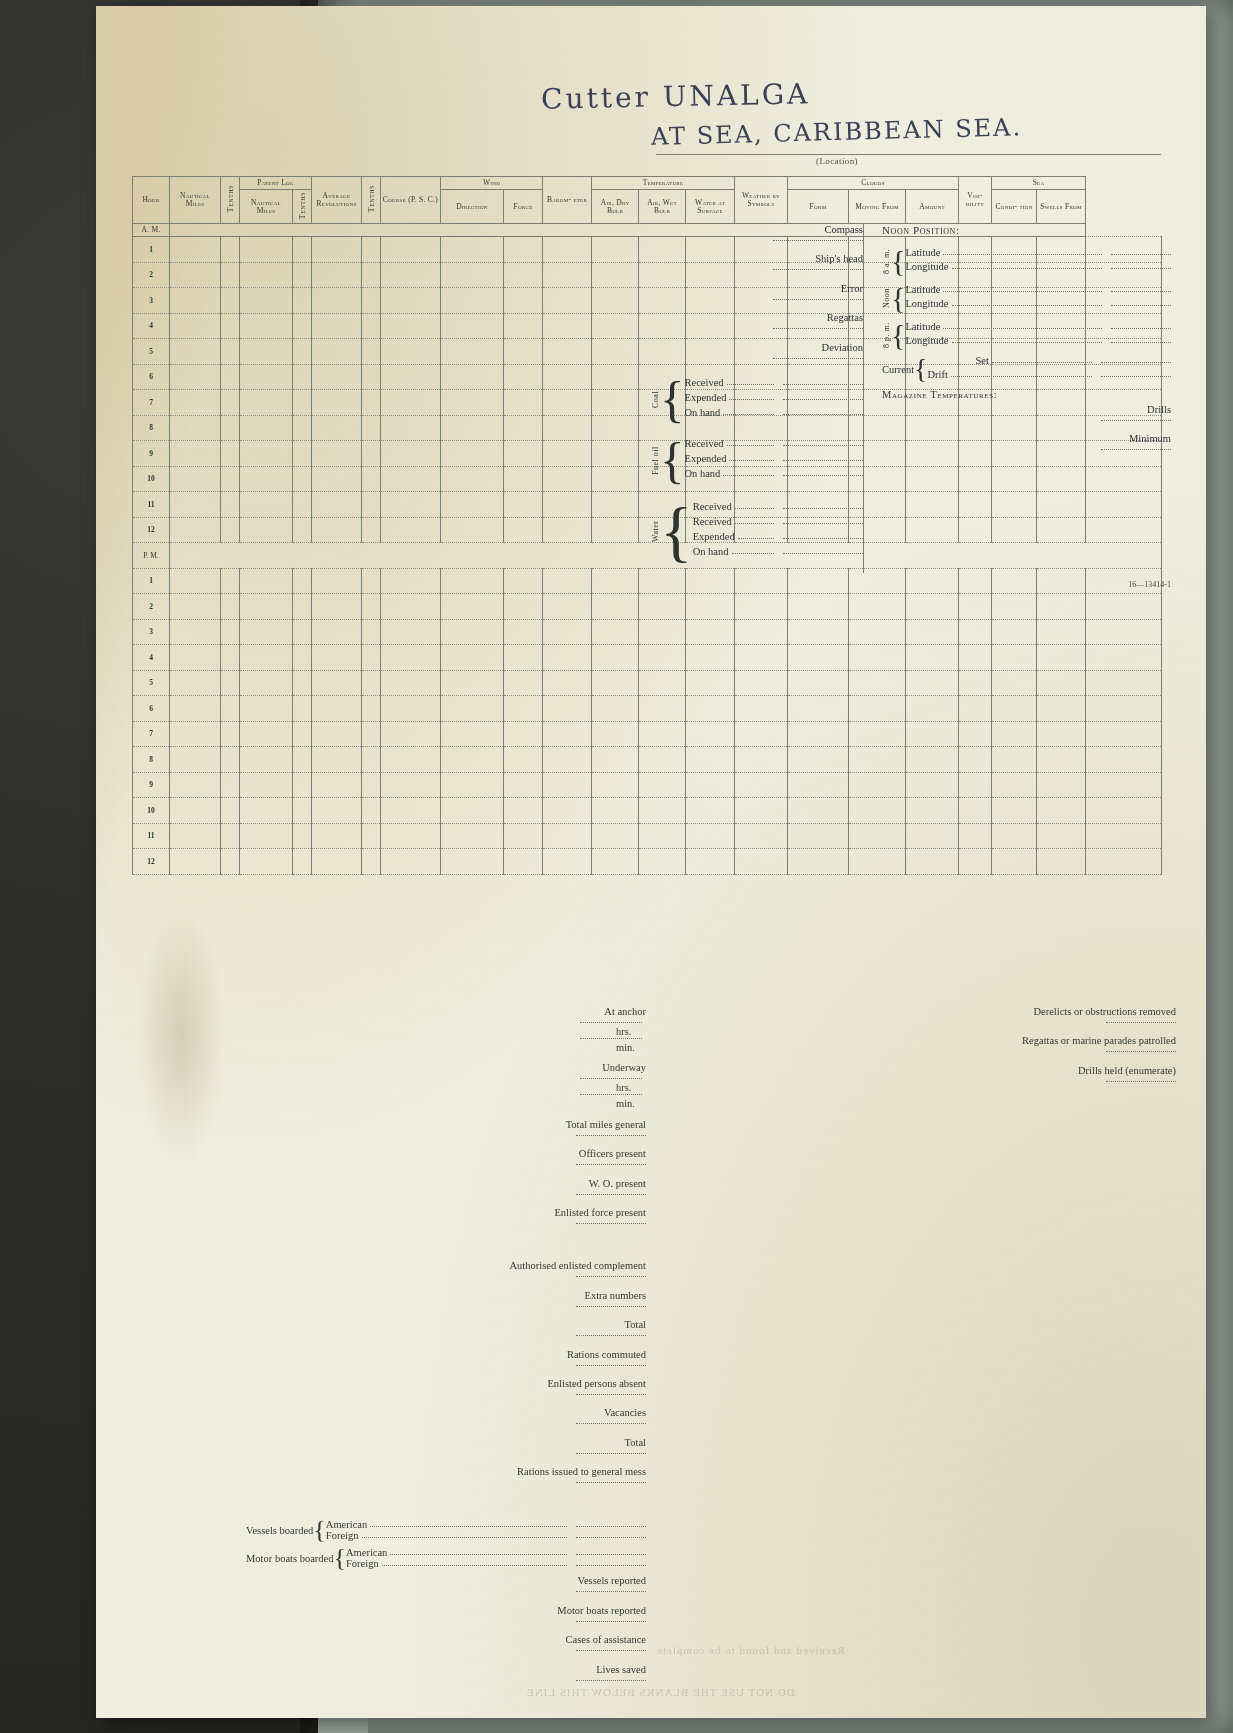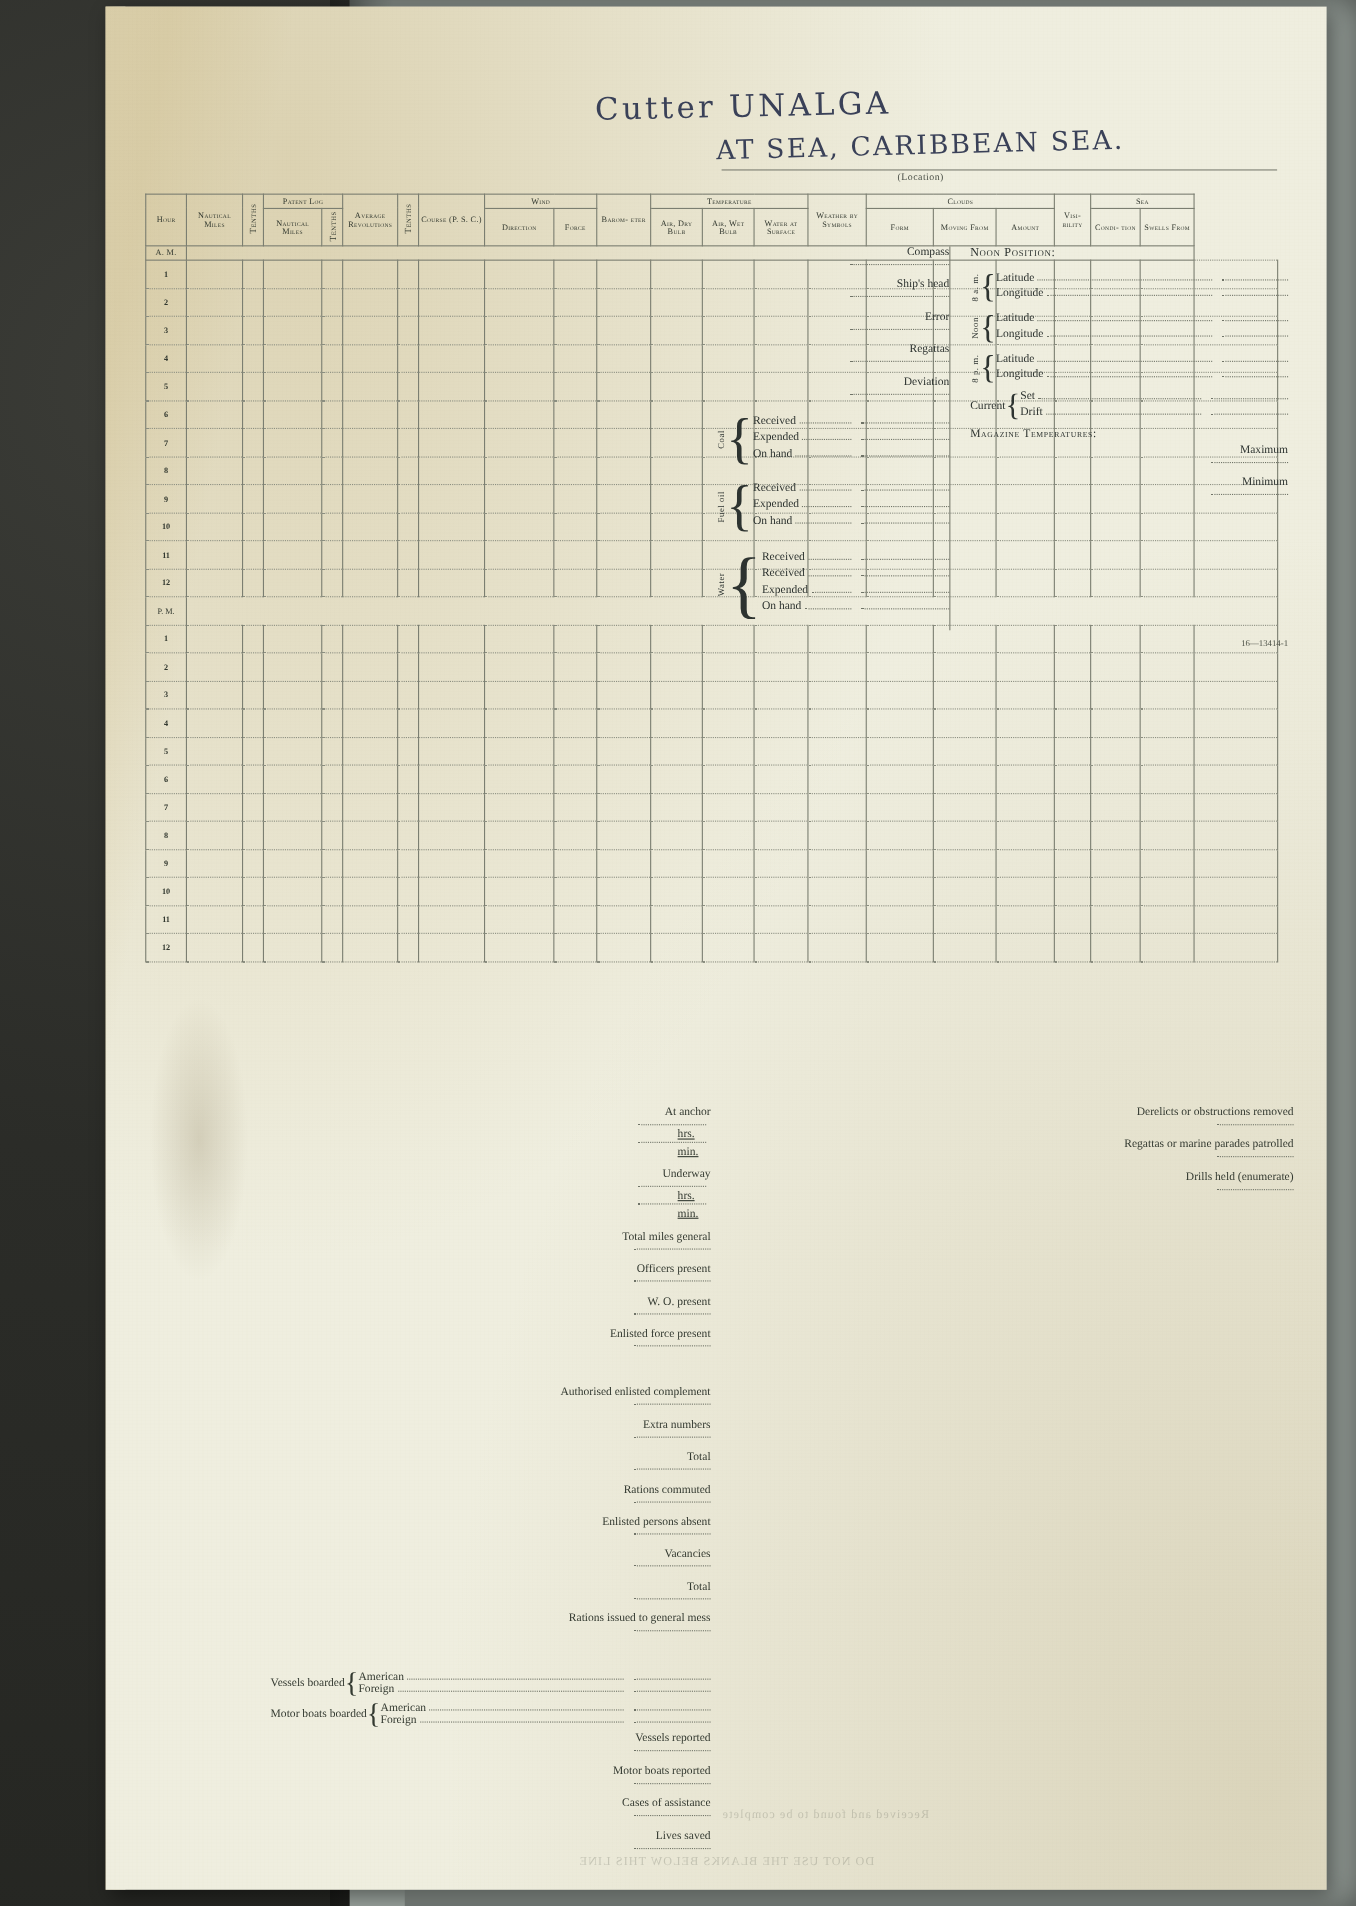--- a/index.html
+++ b/index.html
@@ -115,21 +115,21 @@
   .thickline td{border-top:1.6px solid #6e7165;}
 
   
   .form{position:absolute;left:150px;top:1000px;width:930px;font-size:10.5px;color:#343a31;}
   .col-left{position:absolute;left:0;top:0;width:400px;}
   .col-right{position:absolute;left:555px;top:0;width:375px;}
   .frow{display:flex;align-items:flex-end;margin-bottom:9.4px;white-space:nowrap;flex-direction:column;}
   .flabel{font-size:10.5px;}
   .dots{flex:1;border-bottom:1px dotted #6f7367;margin:0 3px 3px 3px;height:1px;}
   .blank{width:62px;border-bottom:1px dotted #6f7367;margin:0 4px 3px 4px;height:1px;}
-  .unit{font-size:10.5px;width:30px;text-align:left;text-decoration:underline;}
+  .unit{font-size:10.5px;width:30px;text-align:left;}
   .short{width:70px;border-bottom:1px dotted #6f7367;margin:0 0 3px 6px;height:1px;}
   .gap{height:24px;}
   .brace{font-size:26px;line-height:10px;}
 
   
   .rblock{position:absolute;left:555px;top:218px;width:520px;display:flex;}
   .rb-left{width:220px;}
   .rb-right{width:300px;padding-left:18px;border-left:1px solid #7b7e71;}
   .vlab{
     writing-mode:vertical-rl;transform:rotate(180deg);
@@ -1133,37 +1133,37 @@
                   <span class="short" style="width:60px"></span>
                 </span>
               </span>
             </div>
           </div>
         <div id="current-rows" style="position:relative">
             <div style="display:flex;align-items:center;margin-bottom:4px;">
               <span class="flabel">Current</span>
               <span class="brace" style="font-size:28px;line-height:0.55">{</span>
               <span style="flex:1">
-                <span style="display:flex;align-items:flex-end;margin-bottom:3px;">
+                <span style="display:flex;align-items:flex-end;margin-bottom:3px;margin-left:48px;">
                   <span class="flabel">Set</span>
                   <span class="dots"></span>
                   <span class="short" style="width:70px"></span>
                 </span>
                 <span style="display:flex;align-items:flex-end;margin-bottom:3px;">
                   <span class="flabel">Drift</span>
                   <span class="dots"></span>
                   <span class="short" style="width:70px"></span>
                 </span>
               </span>
             </div>
           </div>
         <div class="smallcaps" style="font-size:10.5px;margin:6px 0 4px 0;">Magazine Temperatures:</div>
         <div id="magazine-rows">
             <div class="frow" style="padding-left:26px">
-              <span class="flabel">Maximum</span>
+              <span class="flabel">Drills</span>
               <span class="dots"></span>
               <span class="short" style="width:70px"></span>
             </div>
             <div class="frow" style="padding-left:26px">
               <span class="flabel">Minimum</span>
               <span class="dots"></span>
               <span class="short" style="width:70px"></span>
             </div>
           </div>
         <div class="formnum">16—13414-1</div>

